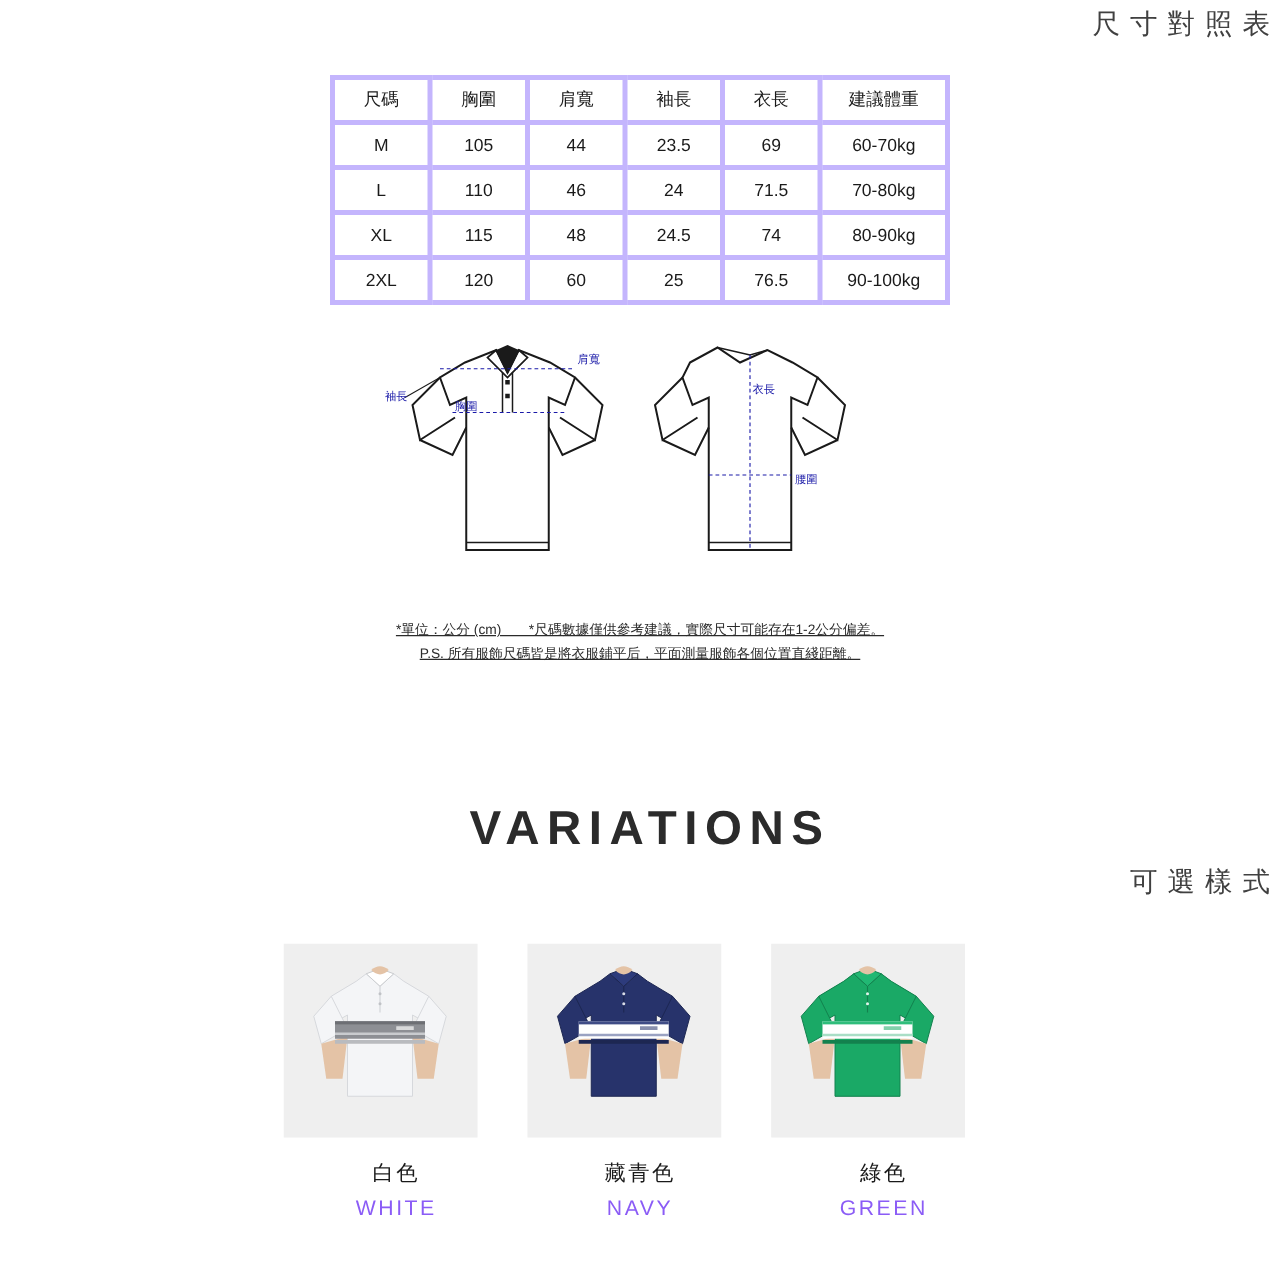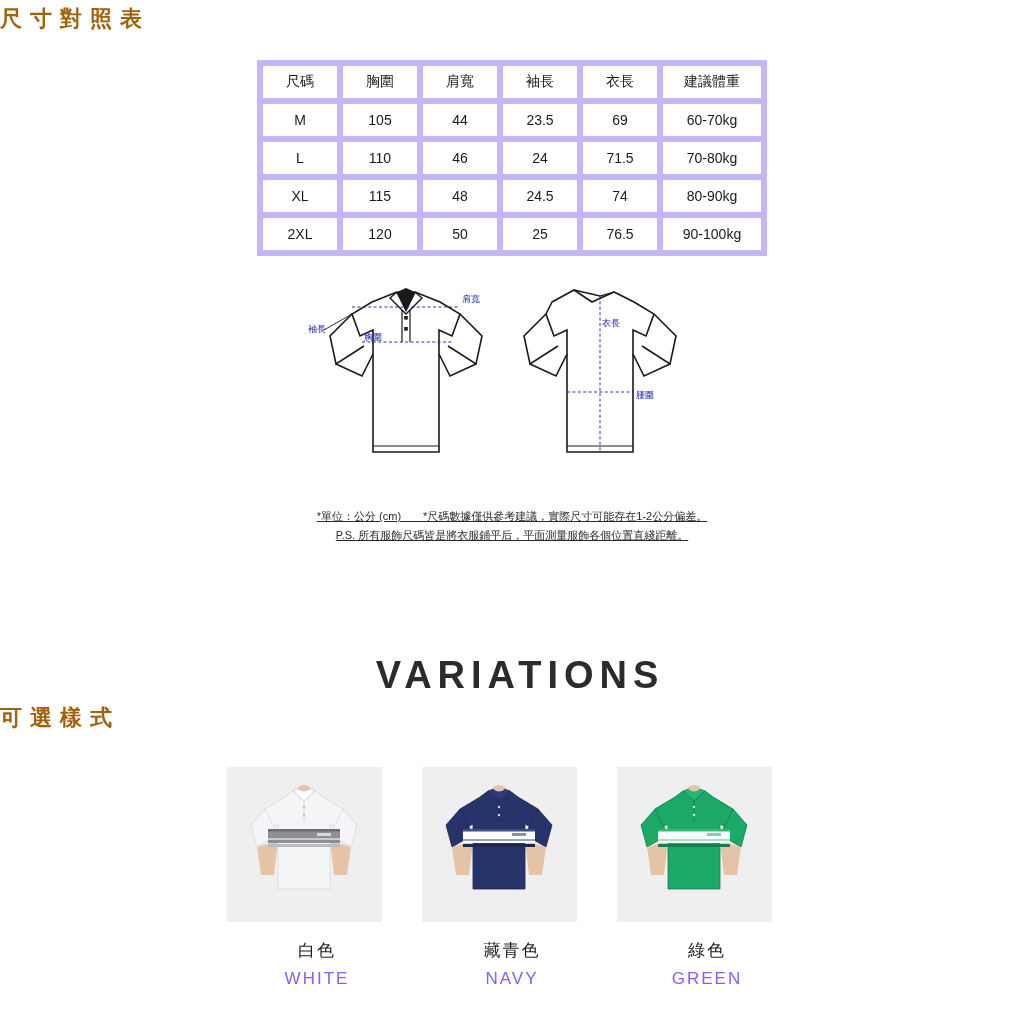--- a/index.html
+++ b/index.html
@@ -17,24 +17,24 @@
   }
 
   
   .section-title-en {
     text-align: center;
     font-weight: bold;
     letter-spacing: 6px;
     color: #2b2b2b;
   }
   .section-title-zh {
-    text-align: left;
-    font-weight: bold;
+    text-align: right;
+    font-weight: normal;
     letter-spacing: 8px;
-    color: #a16207;
+    color: #404040;
   }
 
   #measure-title {
     font-size: 38px;
     margin-top: 18px;
     line-height: 1.1;
   }
   #measure-subtitle {
     font-size: 22px;
     margin-top: 6px;
@@ -46,21 +46,21 @@
     margin-top: 28px;
     display: flex;
     justify-content: center;
   }
   table.size-table {
     border-collapse: collapse;
     font-size: 14px;
   }
   table.size-table th,
   table.size-table td {
-    border: 6px solid #c4b5fd;
+    border: 4px solid #c4b5fd;
     text-align: center;
     vertical-align: middle;
     font-weight: normal;
     color: #1a1a1a;
     height: 30px;
   }
   table.size-table th { font-weight: normal; }
   table.size-table th:nth-child(1), table.size-table td:nth-child(1) { width: 72px; }
   table.size-table th:nth-child(2), table.size-table td:nth-child(2) { width: 72px; }
   table.size-table th:nth-child(3), table.size-table td:nth-child(3) { width: 72px; }
@@ -178,21 +178,21 @@
           <td>XL</td>
           <td>115</td>
           <td>48</td>
           <td>24.5</td>
           <td>74</td>
           <td>80-90kg</td>
         </tr>
         <tr>
           <td>2XL</td>
           <td>120</td>
-          <td>50</td>
+          <td>60</td>
           <td>25</td>
           <td>76.5</td>
           <td>90-100kg</td>
         </tr>
       </tbody>
     </table>
   </div>
 
   <div class="diagram-wrap">
     <svg width="420" height="215" viewBox="0 0 420 215">

